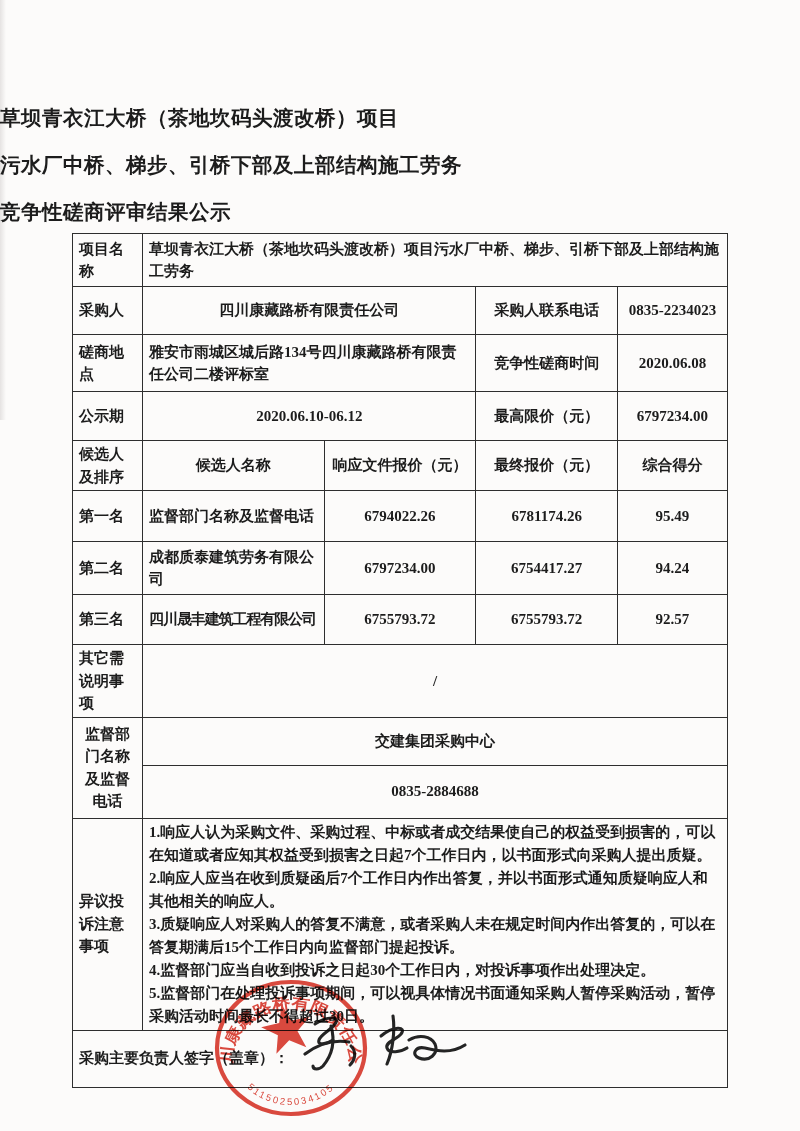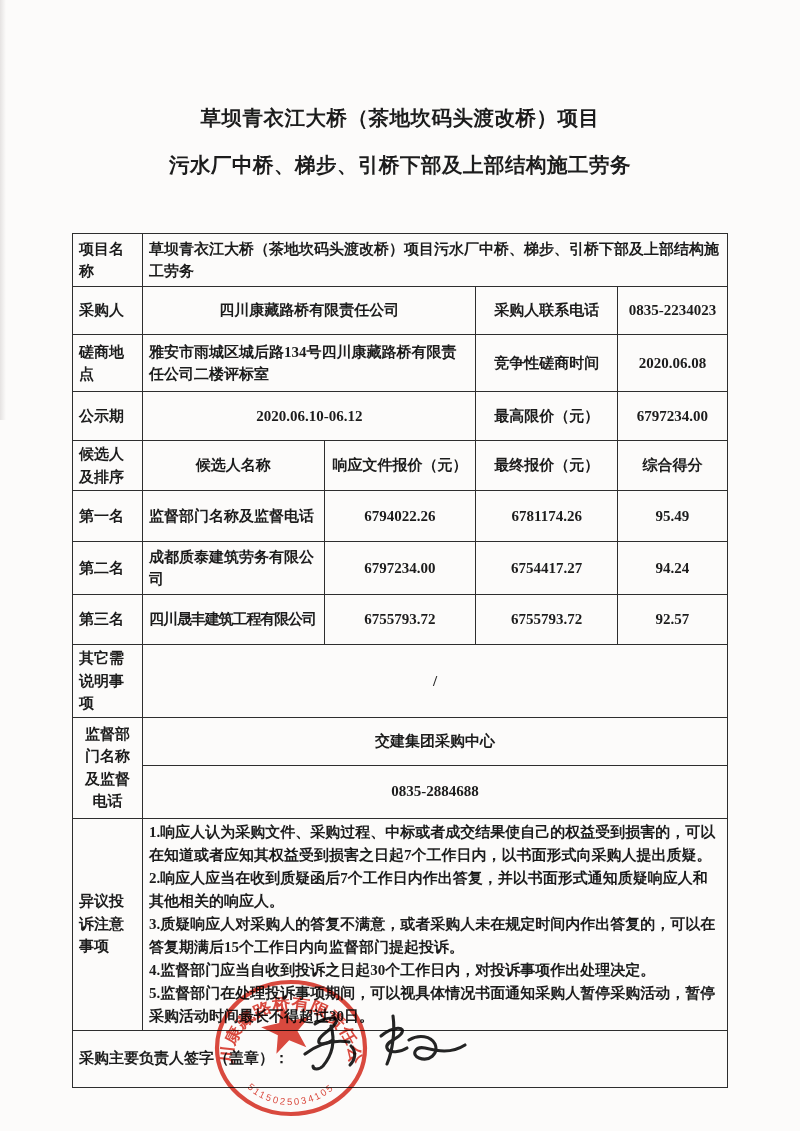--- a/index.html
+++ b/index.html
@@ -8,21 +8,21 @@
     position:relative; width:800px; height:1131px; margin:0 auto;
     background:#fcfbfa; color:#1c1c1c; overflow:hidden;
     font-family:"Liberation Serif", serif;
   }
   .page::before{
     content:""; position:absolute; left:0; top:0; width:6px; height:420px;
     background:linear-gradient(to right, rgba(110,100,100,0.16), rgba(0,0,0,0));
     pointer-events:none;
   }
   .titles{
-    position:absolute; left:0; top:94px; width:100%; text-align:center;
+    position:absolute; left:0; top:94px; width:100%; 
     font-family:"Liberation Sans", sans-serif; font-weight:bold;
   }
   .titles .t{ font-size:20.5px; line-height:47px; letter-spacing:0.5px; }
 
   table.result{
     position:absolute; left:72px; top:233px; width:656px;
     border-collapse:collapse; table-layout:fixed; font-size:15px;
   }
   table.result td{
     border:1.6px solid #2e2e2e; padding:2px 6px; line-height:1.5;
@@ -64,20 +64,21 @@
   }
 </style>
 </head>
 <body>
 
 <div class="page">
 
   <header class="titles">
     <div class="t">草坝青衣江大桥（茶地坎码头渡改桥）项目</div>
     <div class="t">污水厂中桥、梯步、引桥下部及上部结构施工劳务</div>
+    <div class="t">竞争性磋商评审结果公示</div>
   </header>
 
   <table class="result">
     <colgroup>
       <col style="width:10.7%">
         <col style="width:27.7%">
         <col style="width:23.2%">
       <col style="width:21.6%">
         <col style="width:16.8%">
     </colgroup>

